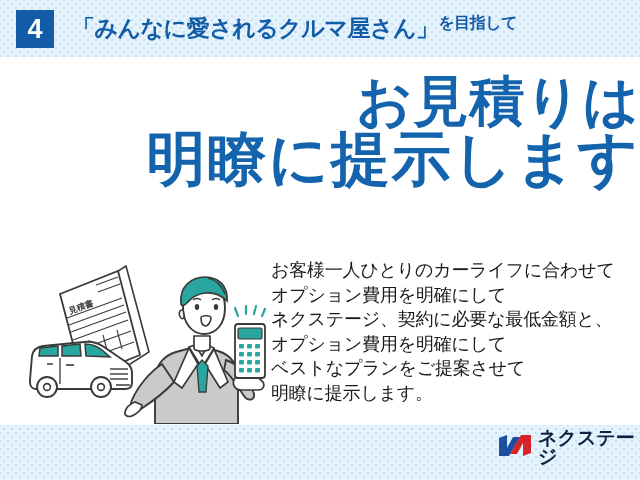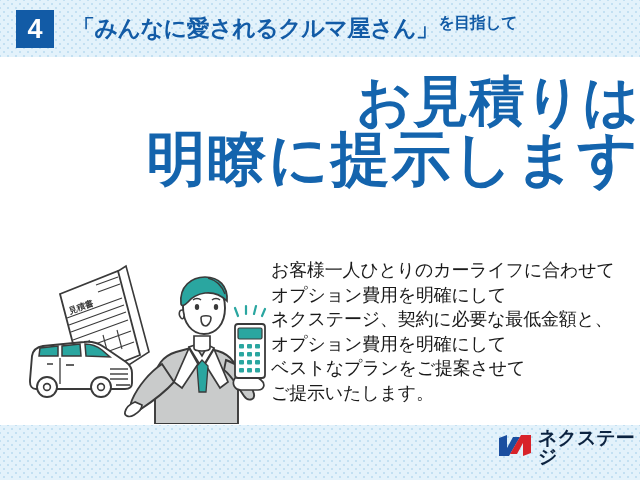--- a/index.html
+++ b/index.html
@@ -161,21 +161,21 @@
     <span class="hl1">お見積りは</span>
     <span class="hl2">明瞭に提示します</span>
   </div>
 
   <div id="body-copy">
     <span class="ln">お客様一人ひとりのカーライフに合わせて</span>
     <span class="ln">オプション費用を明確にして</span>
     <span class="ln">ネクステージ、契約に必要な最低金額と、</span>
     <span class="ln">オプション費用を明確にして</span>
     <span class="ln">ベストなプランをご提案させて</span>
-    <span class="ln">ご提示いたします。</span>
+    <span class="ln">明瞭に提示します。</span>
   </div>
 
   <div id="illustration">
     <svg width="250" height="172" viewBox="0 0 250 172" xmlns="http://www.w3.org/2000/svg">
 
       <g>
         <path d="M62 41 L104 14 L127 100 L85 127 Z" fill="#ffffff" stroke="#3a3a3a" stroke-width="1.6"></path>
       </g>
 
       <g>

